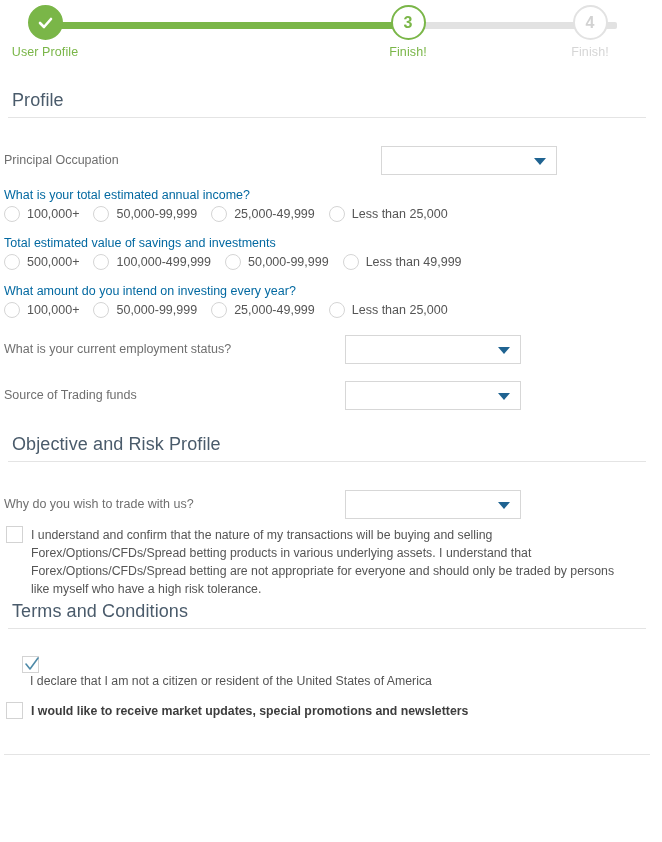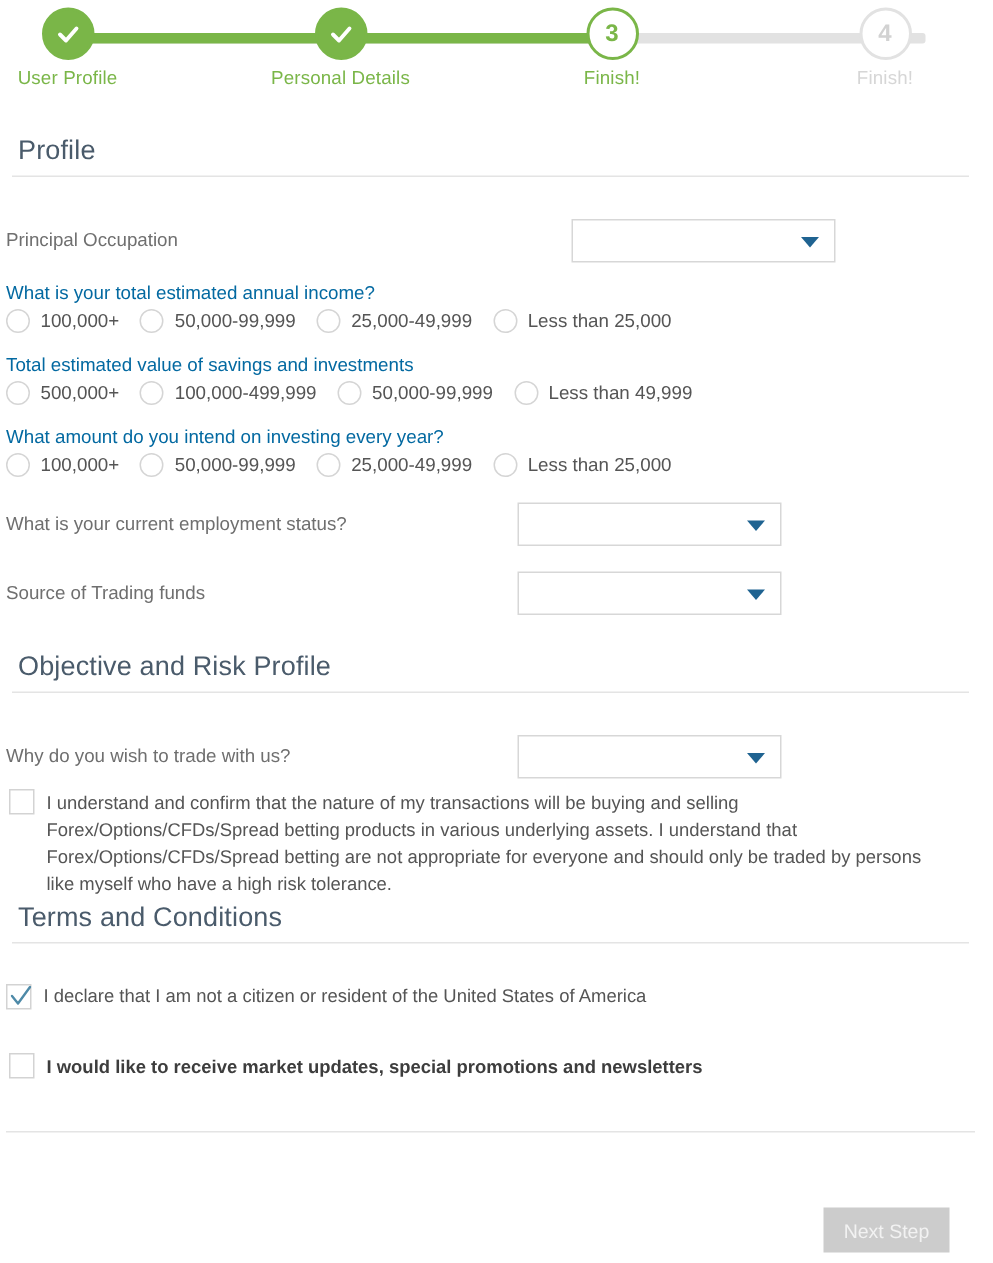--- a/index.html
+++ b/index.html
@@ -237,30 +237,20 @@
       <div class="step-circle done">
         <span>
           <svg width="19" height="19" viewBox="0 0 19 19">
             <polyline points="4,10 8,14 15,6" fill="none" stroke="#ffffff" stroke-width="2.6" stroke-linecap="round" stroke-linejoin="round"></polyline>
           </svg>
         </span>
       </div>
       <div class="step-label active">User Profile</div>
     </div>
 
-    <div class="step" style="left:227px;">
-      <div class="step-circle done">
-        <span>
-          <svg width="19" height="19" viewBox="0 0 19 19">
-            <polyline points="4,10 8,14 15,6" fill="none" stroke="#ffffff" stroke-width="2.6" stroke-linecap="round" stroke-linejoin="round"></polyline>
-          </svg>
-        </span>
-      </div>
-      <div class="step-label active">Personal Details</div>
-    </div>
 
     <div class="step" style="left:408px;">
       <div class="step-circle current">3</div>
       <div class="step-label active">Finish!</div>
     </div>
 
     <div class="step" style="left:590px;">
       <div class="step-circle todo">4</div>
       <div class="step-label muted">Finish!</div>
     </div>
@@ -374,33 +364,32 @@
 
   <div class="abs check-row" style="left:6px; top:526px; width:624px;">
     <span class="checkbox"></span>
     <span class="check-text">I understand and confirm that the nature of my transactions will be buying and selling Forex/Options/CFDs/Spread betting products in various underlying assets. I understand that Forex/Options/CFDs/Spread betting are not appropriate for everyone and should only be traded by persons like myself who have a high risk tolerance.</span>
   </div>
 
   <div class="abs" style="left:4px; top:597px; width:646px;">
     <div class="section-heading">Terms and Conditions</div>
   </div>
 
-  <div class="abs check-row" style="left:4px; top:656px; width:624px;">
+  <div class="abs check-row" style="left:22px; top:656px; width:624px;flex-direction:column;">
     <span class="checkbox">
       <span>
         <svg width="15" height="15" viewBox="0 0 15 15">
           <polyline points="2,7 6,12 14,1" fill="none" stroke="#4e8aa8" stroke-width="1.6" stroke-linecap="round" stroke-linejoin="round"></polyline>
         </svg>
       </span>
     </span>
     <span class="check-text plain">I declare that I am not a citizen or resident of the United States of America</span>
   </div>
 
   <div class="abs check-row" style="left:6px; top:702px; width:624px;">
     <span class="checkbox"></span>
     <span class="check-text strong">I would like to receive market updates, special promotions and newsletters</span>
   </div>
 
   <hr class="divider abs" style="left:4px; top:754px; width:646px;">
 
-  <button class="next-btn" disabled="">Next Step</button>
 
 </div>
 
 </body></html>

